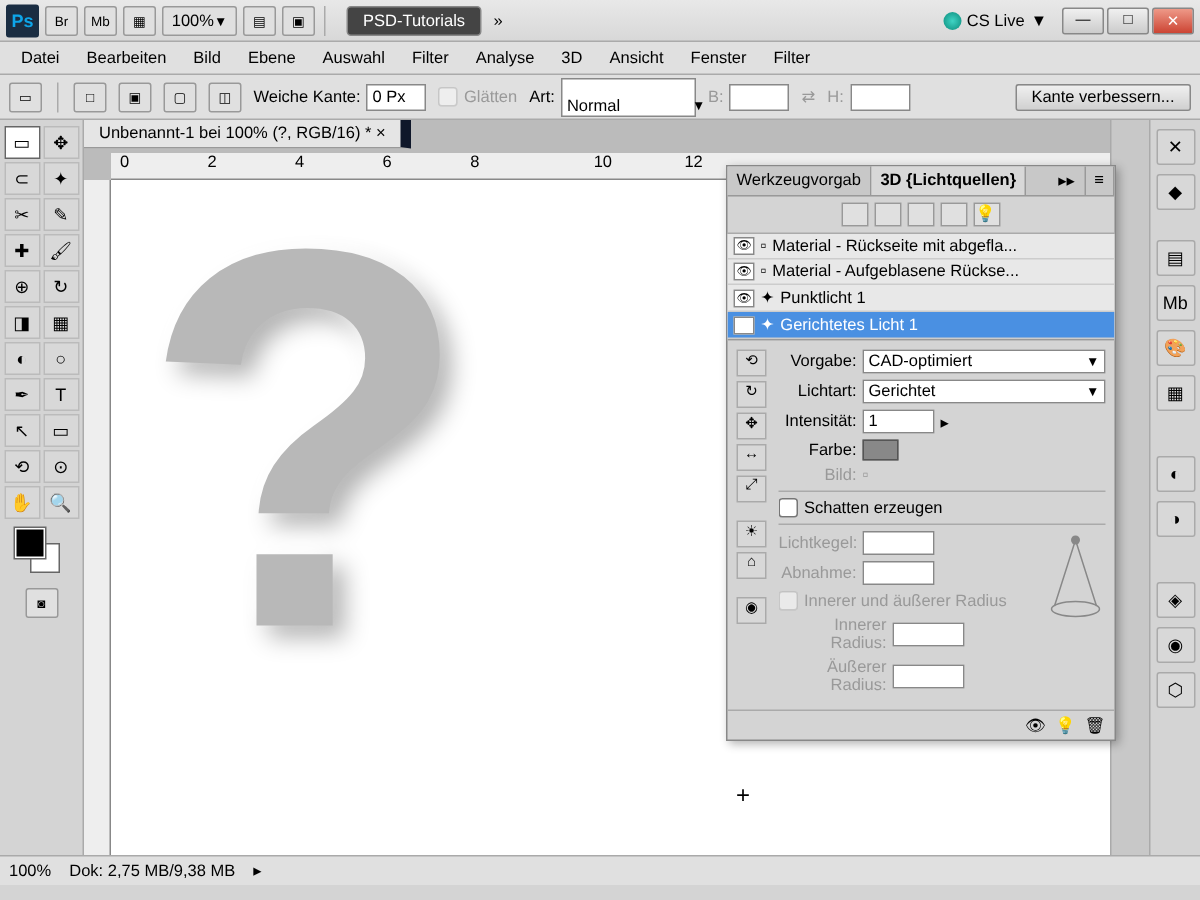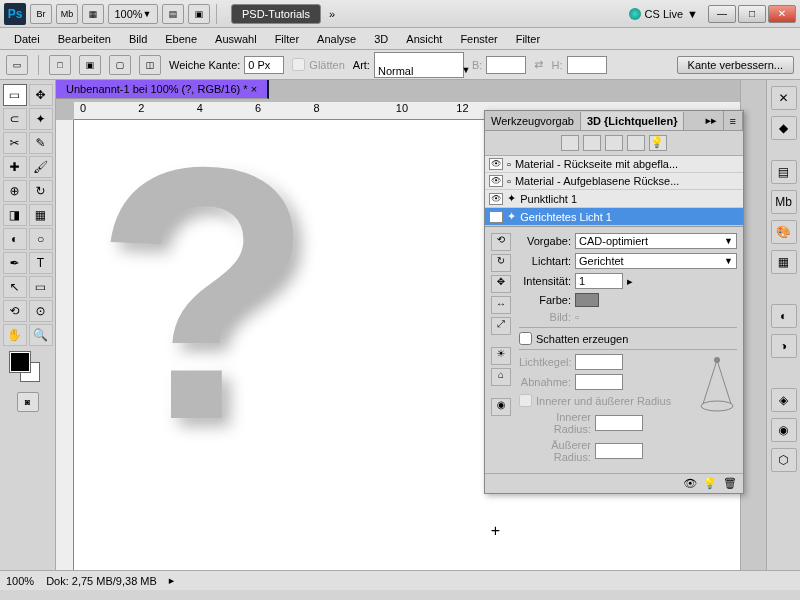--- a/index.html
+++ b/index.html
@@ -32,32 +32,32 @@
 
 .toolbox { width: 56px; background: #d4d4d4; border-right: 1px solid #aaa; padding: 4px 2px; }
 .toolgrid { display: grid; grid-template-columns: 24px 24px; gap: 2px; justify-content: center; }
 .tool { width: 24px; height: 22px; background: #d8d8d8; border: 1px solid #bbb; display: flex; align-items: center; justify-content: center; font-size: 12px; }
 .tool.sel { background: #fff; border: 1px solid #666; }
 .swatches { margin-top: 6px; position: relative; height: 36px; }
 .swatch-fg { position: absolute; left: 8px; top: 0; width: 20px; height: 20px; background: #000; border: 1px solid #fff; outline: 1px solid #666; }
 .swatch-bg { position: absolute; left: 18px; top: 10px; width: 20px; height: 20px; background: #fff; border: 1px solid #666; }
 
 .docarea { flex: 1; background: #bbb; position: relative; }
-.doctab { background: #8b5cf6; border-bottom: 1px solid #999; padding: 3px 10px; font-size: 11px; display: inline-block; border-right: 2px solid #0f172a; }
+.doctab { background: #e5e5e5; border-bottom: 1px solid #999; padding: 3px 10px; font-size: 11px; display: inline-block; border-right: 7px solid #0f172a; }
 .canvas-wrap { position: absolute; left: 0; top: 22px; right: 0; bottom: 0; background: #bbb; }
 .ruler-top { position: absolute; left: 18px; top: 0; right: 0; height: 18px; background: #eee; border-bottom: 1px solid #888; font-size: 8px; overflow: hidden; }
 .ruler-left { position: absolute; left: 0; top: 18px; width: 18px; bottom: 0; background: #eee; border-right: 1px solid #888; }
 .canvas { position: absolute; left: 18px; top: 18px; right: 0; bottom: 0; background: #fff; overflow: hidden; }
 .qmark { position: absolute; left: 20px; top: 20px; font-size: 360px; font-weight: bold; font-family: Arial; color: #b8b8b8; text-shadow: -6px -6px 12px rgba(255,255,255,.8), 8px 8px 16px rgba(0,0,0,.3); transform: perspective(400px); line-height: 0.85; }
 
 .rightdock { width: 34px; background: #d4d4d4; border-left: 1px solid #aaa; padding: 6px 2px; display: flex; flex-direction: column; gap: 6px; align-items: center; }
 .dockicon { width: 26px; height: 24px; background: #d8d8d8; border: 1px solid #aaa; border-radius: 2px; display: flex; align-items: center; justify-content: center; font-size: 12px; }
 
 .panel3d { position: absolute; left: 48px; top: 0; width: 260px; background: #d4d4d4; border: 1px solid #888; box-shadow: 2px 2px 6px rgba(0,0,0,.3); z-index: 10; }
-.panel-tabs { display: flex; background: #c8c8c8; border-bottom: 1px solid #999; font-size: 10px; align-items: center; }
+.panel-tabs { display: flex; background: #c8c8c8; border-bottom: 1px solid #999; font-size: 10px; }
 .ptab { padding: 3px 6px; border-right: 1px solid #999; }
 .ptab.active { background: #d8d8d8; font-weight: bold; }
 .panel-icons { display: flex; justify-content: center; gap: 4px; padding: 4px; border-bottom: 1px solid #aaa; }
 .picon { width: 18px; height: 16px; background: #e0e0e0; border: 1px solid #999; }
 .layerlist { background: #e8e8e8; max-height: 82px; overflow: hidden; border-bottom: 1px solid #999; }
 .layerrow { display: flex; align-items: center; padding: 2px 4px; border-bottom: 1px solid #ccc; font-size: 10px; gap: 4px; }
 .layerrow.sel { background: #4a90e2; color: #fff; }
 .eye { width: 14px; height: 12px; border: 1px solid #888; background: #fff; font-size: 8px; text-align: center; }
 .panelbody { padding: 6px; display: flex; }
 .vtools { width: 22px; display: flex; flex-direction: column; gap: 3px; }

